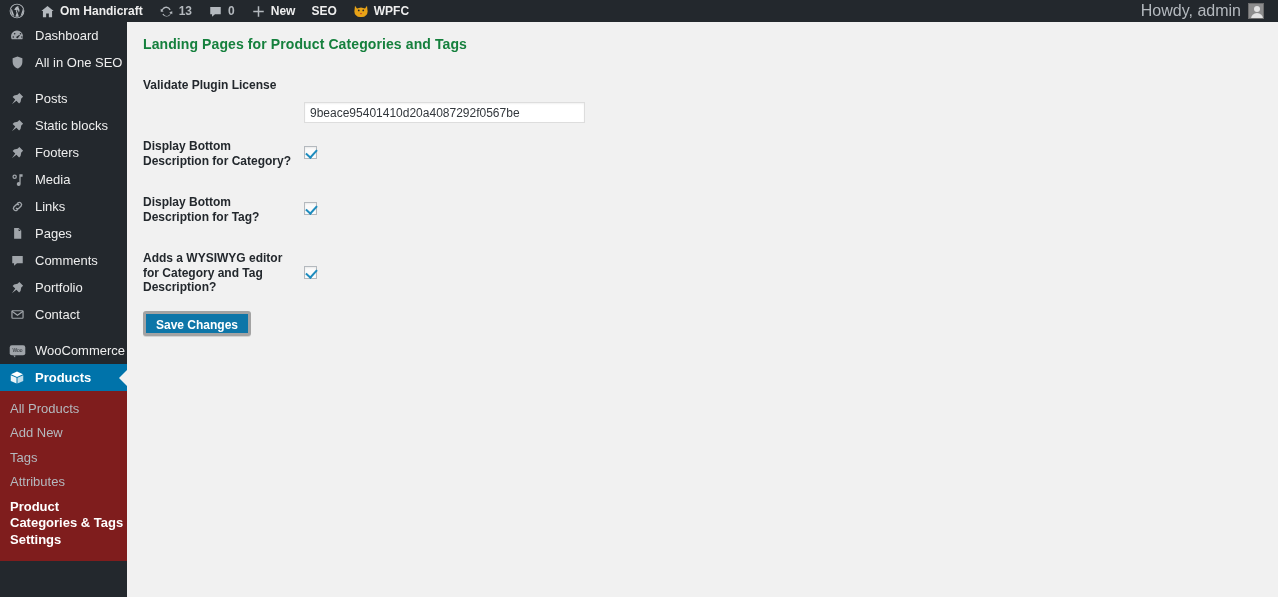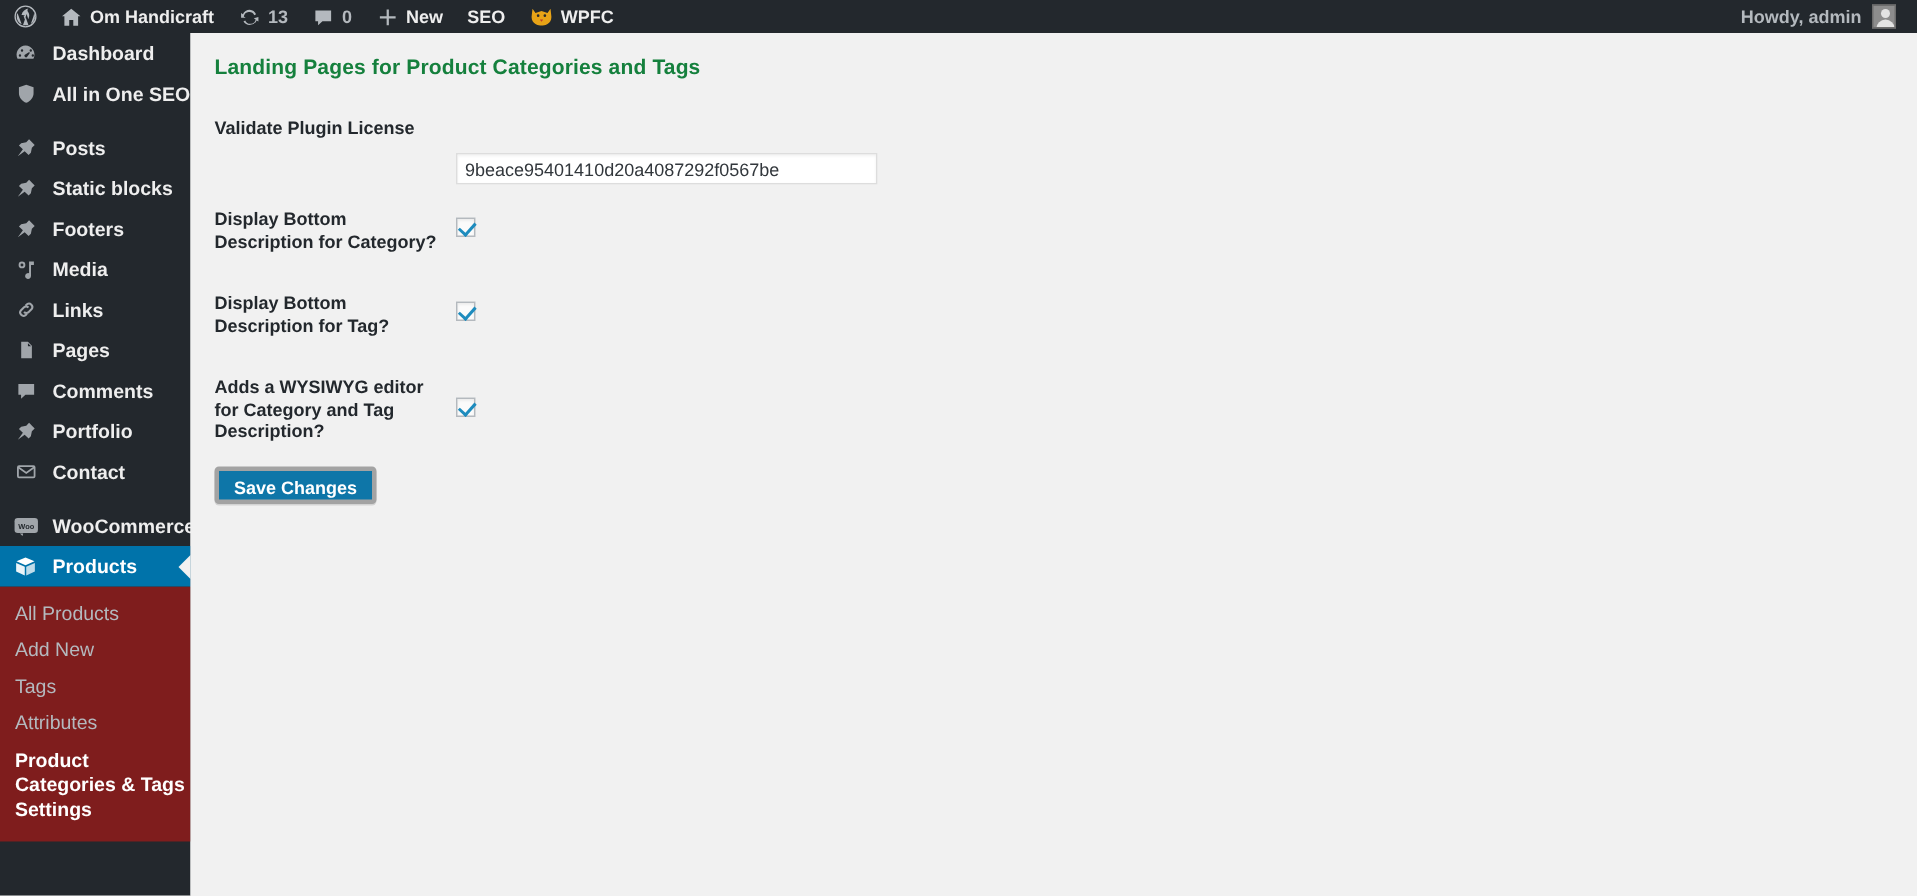--- a/index.html
+++ b/index.html
@@ -24,21 +24,21 @@
   }
   .ab-item {
     display: flex; align-items: center; height: 22px;
     padding: 0 8px; gap: 5px;
     color: #b4b9be; text-decoration: none; white-space: nowrap;
   }
   .ab-item.strong { color: #eee; font-weight: bold; }
   .ab-logo { padding: 0 7px 0 9px; }
   .ab-spacer { flex: 1 1 auto; }
   .ab-right { margin-right: 6px; gap: 7px; }
-  .ab-right .howdy { color: #b4b9be; font-weight: bold; font-size: 12px; }
+  .ab-right .howdy { color: #b4b9be; font-weight: normal; font-size: 16px; }
   .ab-count { color: #b4b9be; font-weight: bold; }
   .ab-avatar {
     width: 16px; height: 16px; background: #8d8d8d;
     display: inline-block; position: relative; overflow: hidden;
     border: 1px solid #6d6d6d;
   }
   .ab-avatar::before {
     content: ""; position: absolute; left: 5px; top: 2px;
     width: 6px; height: 6px; border-radius: 50%; background: #e3e3e3;
   }
@@ -53,21 +53,21 @@
     position: absolute; top: 22px; left: 0;
     width: 127px; height: 575px;
     background: #23282d;
     font-size: 13px;
   }
   .menu-item {
     position: relative;
     display: flex; align-items: center;
     height: 27px; padding-left: 8px;
     color: #eee; gap: 9px;
-    cursor: pointer; white-space: nowrap; font-weight: bold;
+    cursor: pointer; white-space: nowrap;
   }
   .menu-item .mlabel { font-size: 13px; line-height: 1; }
   .menu-icon {
     width: 18px; height: 18px;
     display: flex; align-items: center; justify-content: center;
     color: #a0a5aa; flex: 0 0 18px;
   }
   .menu-sep { height: 9px; }
   .menu-item.current {
     background: #0073aa; color: #ffffff; font-weight: 600;

